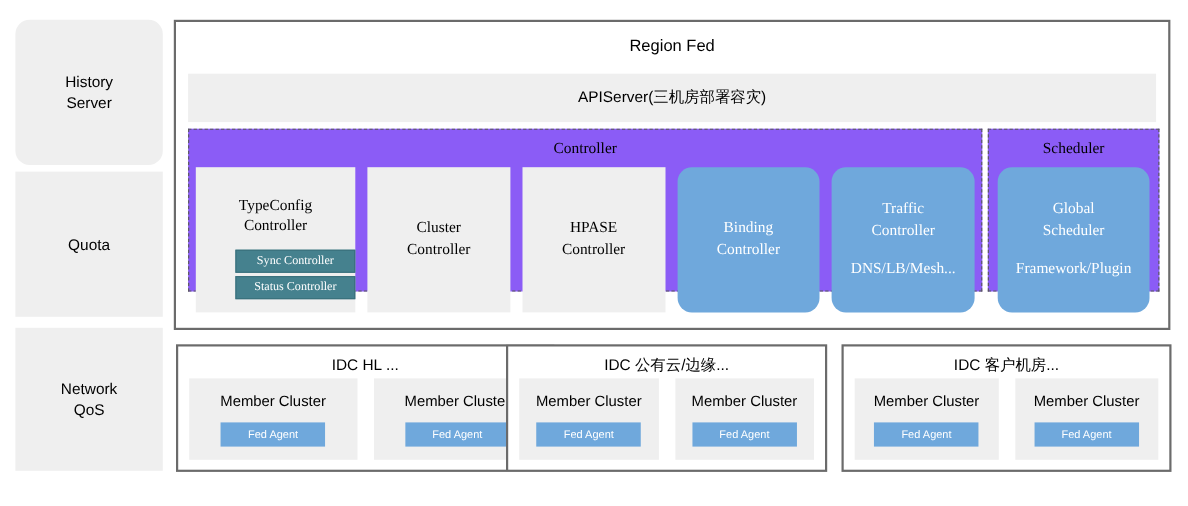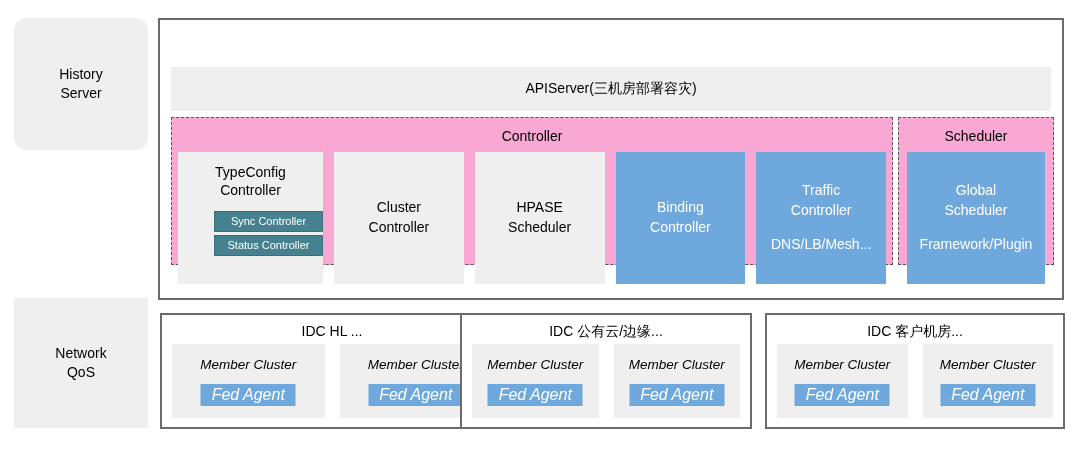--- a/index.html
+++ b/index.html
@@ -22,39 +22,39 @@
     position:absolute; left:158px; top:18px; width:906px; height:282px;
     border:2px solid #6b6b6b; box-sizing:border-box; background:#ffffff;
   }
   .rf-title { position:absolute; top:13px; left:0; right:0; text-align:center; font-size:15px; }
   .apiserver {
     position:absolute; left:11px; right:11px; top:47px; height:44px; background:#efefef;
     display:flex; align-items:center; justify-content:center; font-size:14px;
   }
   .dashed-box {
     position:absolute; top:97px; height:148px;
-    border:1.5px dashed #595959; box-sizing:border-box; background:#f9a8d4;
+    border:1.5px dashed #595959; box-sizing:border-box; background:#8b5cf6;font-family:Liberation Serif, serif;
   }
   .controller-sec { left:11px; width:722px; }
   .scheduler-sec { left:738px; width:156px; }
   .section-label { position:absolute; top:10px; left:0; right:0; text-align:center; font-size:14px; }
 
   .ctrl-row {
     position:absolute; top:34px; left:6px; right:6px; height:132px;
     display:flex; gap:11px;
   }
   .ctrl-cell {
     flex:1; display:flex; flex-direction:column; align-items:center; justify-content:center;
     text-align:center; font-size:14px; line-height:1.4; white-space:pre-line;
   }
   .gray { background:#efefef; }
-  .blue { background:#6fa8dc; color:#ffffff; }
+  .blue { background:#6fa8dc; color:#ffffff;border-radius:13px; }
   .subtitle { margin-top:15px; }
 
-  .typeconfig { justify-content:flex-start; padding-top:11px; box-sizing:border-box; }
+  .typeconfig { justify-content:flex-start; padding-top:27px; box-sizing:border-box; }
   .tc-title { font-size:14px; line-height:1.3; white-space:pre-line; margin-bottom:9px; }
   .tc-sub {
     width:109px; height:21px; margin-top:3px; flex:none;
     display:flex; align-items:center; justify-content:center;
     color:#ffffff; font-size:11px; box-sizing:border-box;
   }
   .teal-sub { background:#45818e; border:1px solid #39707c;margin-left:36px; }
   .blue-sub { background:#6fa8dc; border:1px solid #5d93c6; }
 
   .sched-box {
@@ -67,56 +67,58 @@
   .idc {
     position:absolute; top:313px; height:116px;
     border:2px solid #6b6b6b; box-sizing:border-box; background:#ffffff;
   }
   .idc-0 { left:160px; width:344px; }
   .idc-1 { left:460px; width:292px; }
   .idc-2 { left:765px; width:300px; }
   .idc-label { margin-top:8px; text-align:center; font-size:14px; }
   .idc-row {
     position:absolute; left:10px; right:10px; top:29px; bottom:9px;
-    display:flex; gap:15px;font-style:italic;
+    display:flex; gap:15px;
   }
   .member { flex:1; background:#efefef; position:relative; text-align:center; }
   .member-label { margin-top:13px; font-size:13.5px; }
   .fed-agent {
     position:absolute; left:50%; transform:translateX(-50%); bottom:12px;
-    width:95px; height:22px; background:#6fa8dc; color:#ffffff; font-size:16px;
+    width:95px; height:22px; background:#6fa8dc; color:#ffffff; font-size:10px;
     display:flex; align-items:center; justify-content:center;
   }
 </style>
 </head>
 <body>
 
 <div class="canvas">
 
   <div class="side-box side-0">History
 Server</div>
+  <div class="side-box side-1">Quota</div>
   <div class="side-box side-2">Network
 QoS</div>
 
   <div class="region-fed">
+    <div class="rf-title">Region Fed</div>
     <div class="apiserver">APIServer(三机房部署容灾)</div>
 
     <div class="dashed-box controller-sec">
       <div class="section-label">Controller</div>
       <div class="ctrl-row">
         <div class="ctrl-cell gray typeconfig">
           <div class="tc-title">TypeConfig
 Controller</div>
           <div class="tc-sub teal-sub">Sync Controller</div>
           <div class="tc-sub teal-sub">Status Controller</div>
         </div>
         <div class="ctrl-cell gray">Cluster
 Controller</div>
         <div class="ctrl-cell gray">HPASE
-Scheduler</div>
+Controller</div>
         <div class="ctrl-cell blue">Binding
 Controller</div>
         <div class="ctrl-cell blue">
           <div>Traffic
 Controller</div>
           <div class="subtitle">DNS/LB/Mesh...</div>
         </div>
       </div>
     </div>
 

